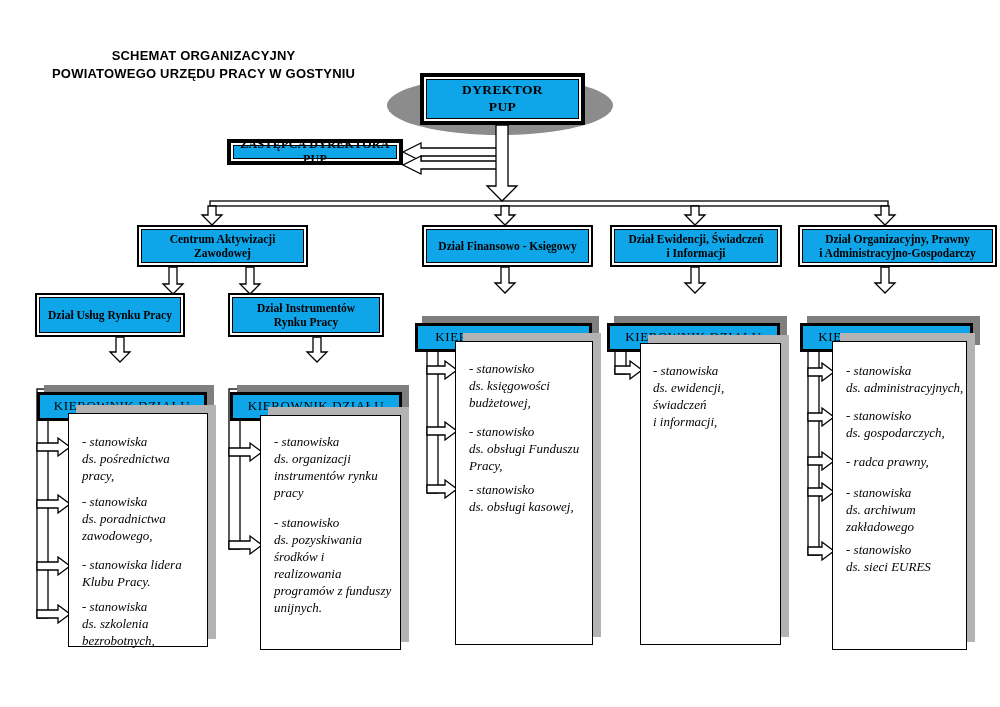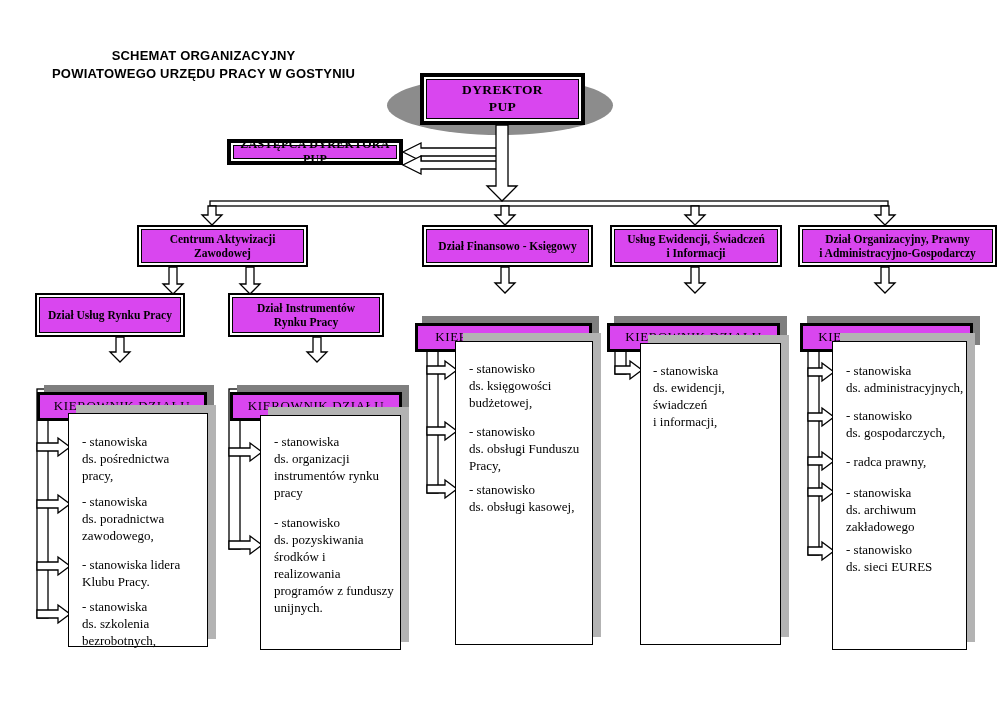--- a/index.html
+++ b/index.html
@@ -4,21 +4,21 @@
 <style>
   html,body{margin:0;padding:0;background:#fff;}
   .canvas{position:relative;width:1000px;height:707px;background:#fff;overflow:hidden;
           font-family:"Liberation Serif",serif;color:#000;}
   .title{position:absolute;left:52px;top:47px;z-index:3;
          font-family:"Liberation Sans",sans-serif;font-weight:bold;font-size:13px;
          line-height:1.35;white-space:pre-line;letter-spacing:.2px;text-align:center;}
   .ellipse{position:absolute;left:387px;top:76px;width:226px;height:59px;border-radius:50%;
            background:#8c8c8c;z-index:1;}
   .lines{position:absolute;left:0;top:0;z-index:2;}
-  .box{position:absolute;box-sizing:border-box;background:#d946ef;display:flex;
+  .box{position:absolute;box-sizing:border-box;background:#0ea5e9;display:flex;
        align-items:center;justify-content:center;text-align:center;z-index:3;}
   .box span{white-space:pre-line;line-height:1.25;}
   .double2{border:2px solid #000;box-shadow:inset 0 0 0 2px #fff, inset 0 0 0 3px #000;}
   .double4{border:4px solid #000;box-shadow:inset 0 0 0 2px #fff, inset 0 0 0 3px #000;}
   .hdr{font-weight:bold;font-size:11.5px;}
   .director{left:420px;top:73px;width:165px;height:52px;font-weight:bold;font-size:13.5px;letter-spacing:.4px;}
   .deputy{left:227px;top:139px;width:176px;height:26px;font-weight:bold;font-size:12px;letter-spacing:.3px;}
   .caz{left:137px;top:225px;width:171px;height:42px;}
   .dept-fin{left:422px;top:225px;width:171px;height:42px;}
   .dept-ewi{left:610px;top:225px;width:172px;height:42px;}
@@ -31,21 +31,21 @@
   .m3{left:415px;top:292px;width:177px;}
   .m4{left:607px;top:292px;width:173px;}
   .m5{left:800px;top:292px;width:173px;}
   .list{position:absolute;box-sizing:border-box;background:#fff;border:1px solid #000;
         box-shadow:8px -8px 0 #b3b3b3;z-index:3;}
   .l1{left:68px;top:413px;width:140px;height:234px;}
   .l2{left:260px;top:415px;width:141px;height:235px;}
   .l3{left:455px;top:341px;width:138px;height:304px;}
   .l4{left:640px;top:343px;width:141px;height:302px;}
   .l5{left:832px;top:341px;width:135px;height:309px;}
-  .pos{position:absolute;z-index:4;font-size:13px;line-height:17px;
+  .pos{position:absolute;z-index:4;font-style:italic;font-size:13px;line-height:17px;
        white-space:pre;}
 </style>
 </head>
 <body>
 
 <div class="canvas">
 
   <div class="title">SCHEMAT  ORGANIZACYJNY
 POWIATOWEGO  URZĘDU  PRACY W GOSTYNIU</div>
 
@@ -126,21 +126,21 @@
   </div>
 
   <div class="box double2 hdr caz">
     <span>Centrum Aktywizacji
 Zawodowej</span>
   </div>
   <div class="box double2 hdr dept-fin">
     <span>Dział Finansowo - Księgowy</span>
   </div>
   <div class="box double2 hdr dept-ewi">
-    <span>Usług Ewidencji, Świadczeń
+    <span>Dział Ewidencji, Świadczeń
 i Informacji</span>
   </div>
   <div class="box double2 hdr dept-org">
     <span>Dział Organizacyjny, Prawny
 i Administracyjno-Gospodarczy</span>
   </div>
 
   <div class="box double2 hdr sub-uslug">
     <span>Dział Usług Rynku Pracy</span>
   </div>

